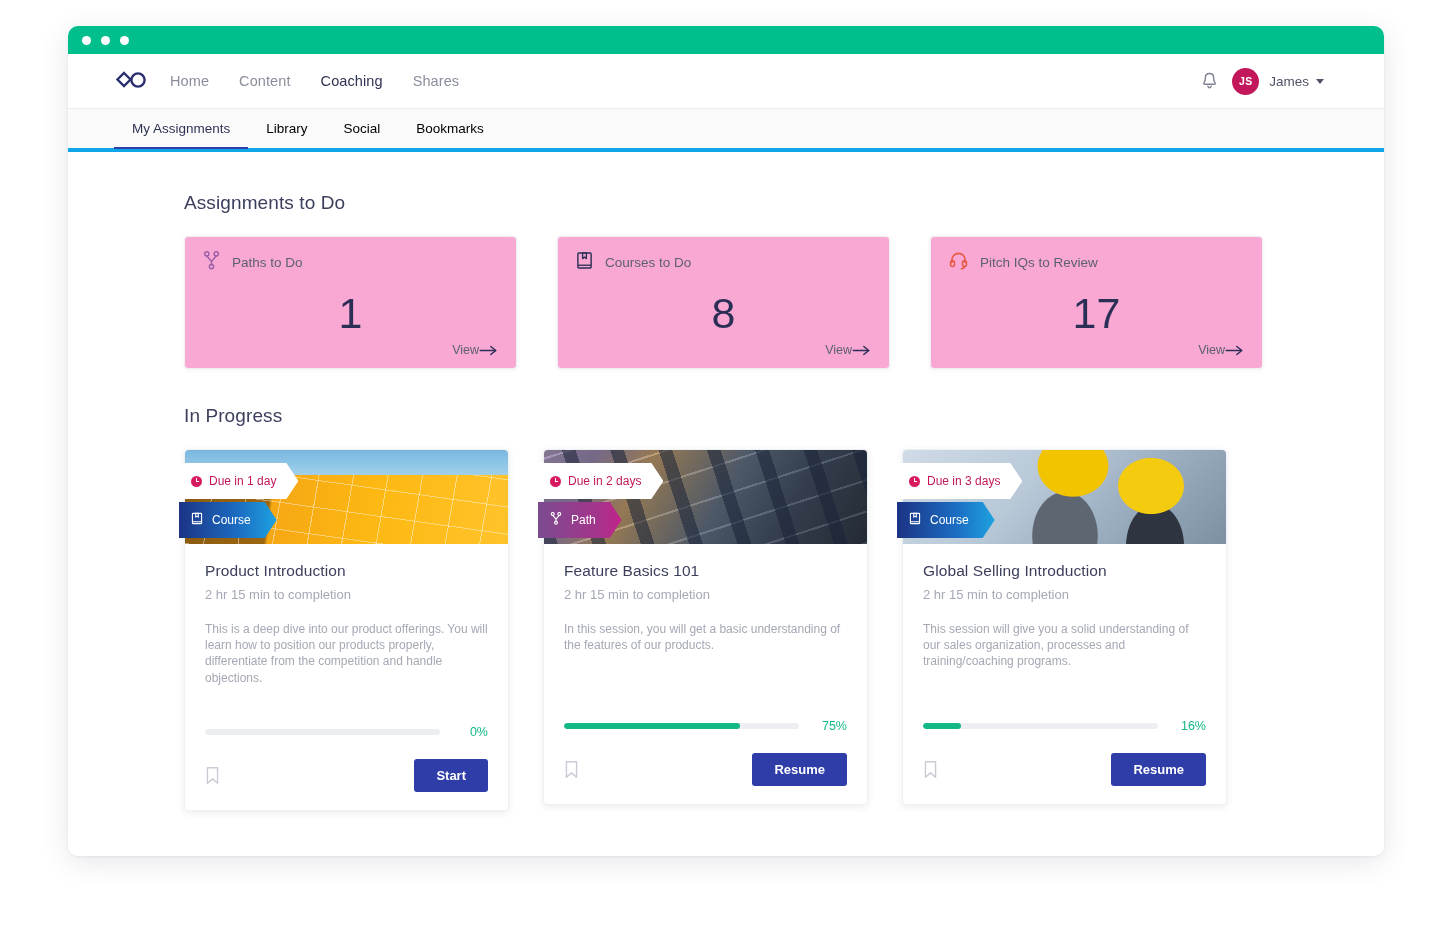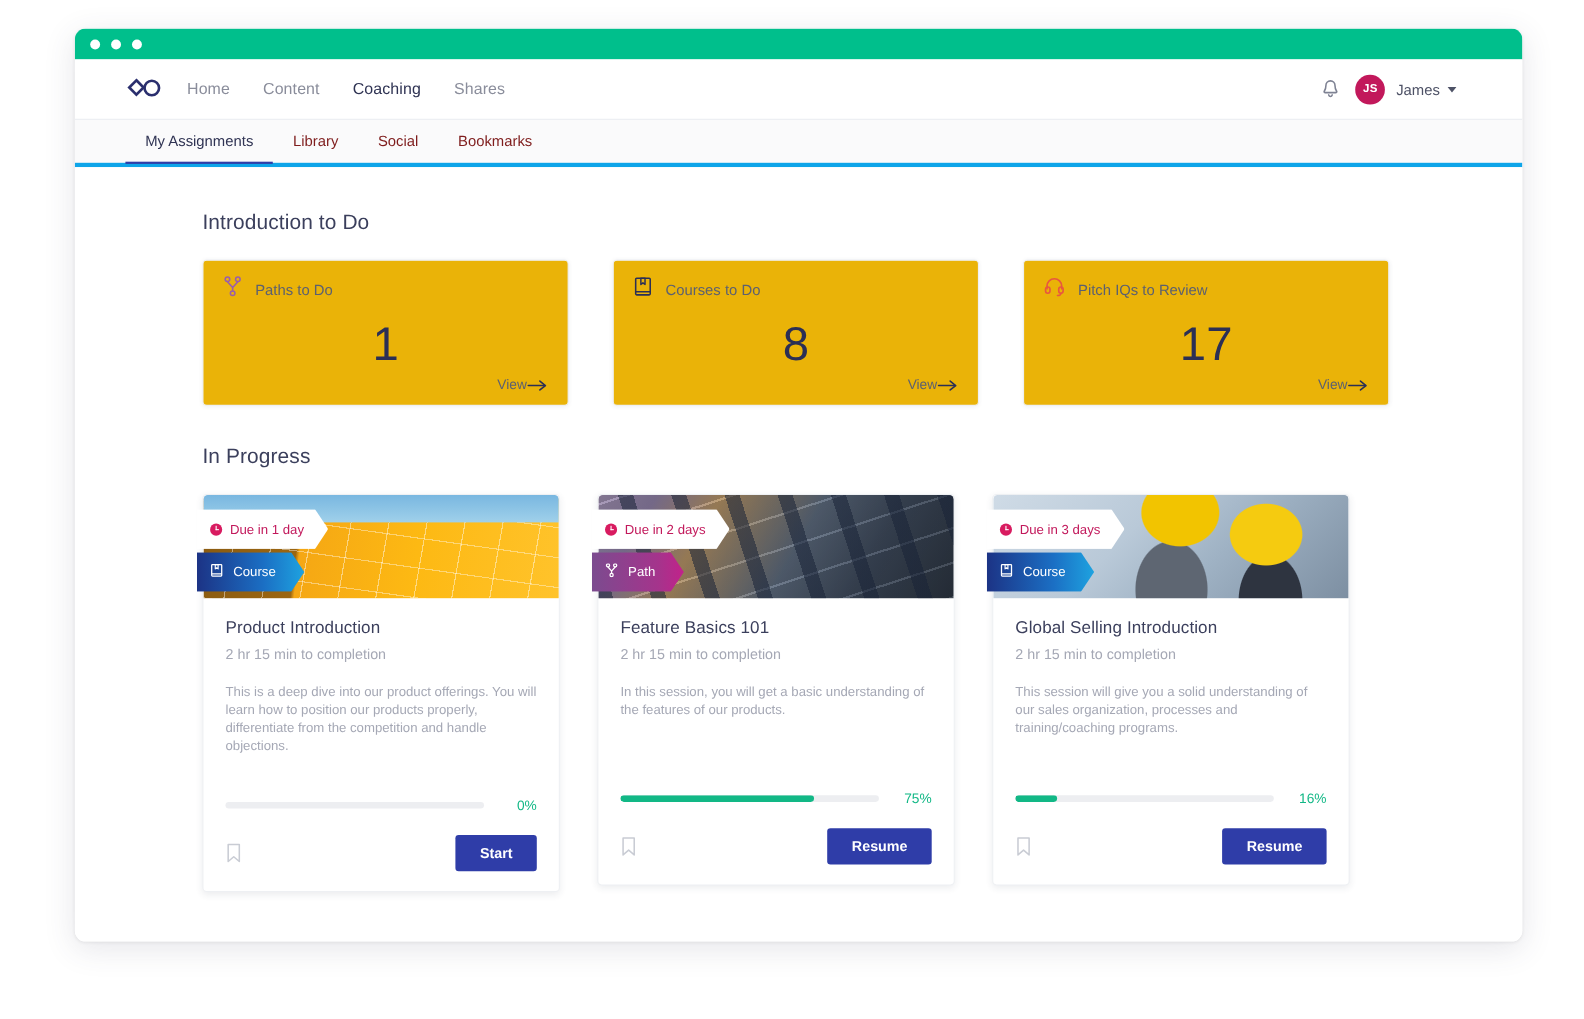--- a/index.html
+++ b/index.html
@@ -96,21 +96,21 @@
     background: #fafafb;
     border-top: 1px solid #eceef2;
     border-bottom: 4px solid #0ea5e9;
     display: flex; align-items: stretch;
     padding-left: 46px;
     flex: 0 0 auto;
   }
   .tab {
     display: flex; align-items: center;
     padding: 0 18px;
-    font-size: 13.5px; color: #7f1d1d;
+    font-size: 13.5px; color: #000000;
     cursor: pointer; position: relative;
   }
   .tab.active { color: #2f3353; }
   .tab.active::after {
     content: ""; position: absolute;
     left: 0; right: 0; bottom: -1px; height: 2px;
     background: #2f3da8;
   }
 
   
@@ -122,21 +122,21 @@
   }
   .section-title {
     font-size: 19px; color: #3b3f5c; font-weight: 400;
     letter-spacing: .1px;
   }
 
   
   .stat-row { display: flex; gap: 40px; margin-top: 22px; }
   .stat-card {
     width: 333px; height: 133px;
-    background: #eab308;
+    background: #f9a8d4;
     border: 1px solid #eef0f3;
     border-radius: 4px;
     box-shadow: 0 1px 4px rgba(45,50,80,.07);
     padding: 14px 18px 12px 18px;
     display: flex; flex-direction: column;
     position: relative;
     justify-content: center;
   }
   .stat-head { display: flex; align-items: center; gap: 12px; }
   .stat-label { font-size: 13.5px; color: #5c6070; }
@@ -329,21 +329,21 @@
 
   <div class="subnav">
     <span class="tab active">My Assignments</span>
     <span class="tab">Library</span>
     <span class="tab">Social</span>
     <span class="tab">Bookmarks</span>
   </div>
 
   <div class="content">
 
-    <div class="section-title">Introduction to Do</div>
+    <div class="section-title">Assignments to Do</div>
 
     <div class="stat-row">
 
       <div class="stat-card">
         <div class="stat-head">
           <span>
             <svg width="17" height="19" viewBox="0 0 18 20">
               <circle cx="4" cy="3" r="2.2" fill="none" stroke="#9b5fa8" stroke-width="1.5"></circle>
               <circle cx="14" cy="3" r="2.2" fill="none" stroke="#9b5fa8" stroke-width="1.5"></circle>
               <circle cx="9" cy="16.5" r="2.2" fill="none" stroke="#9b5fa8" stroke-width="1.5"></circle>

